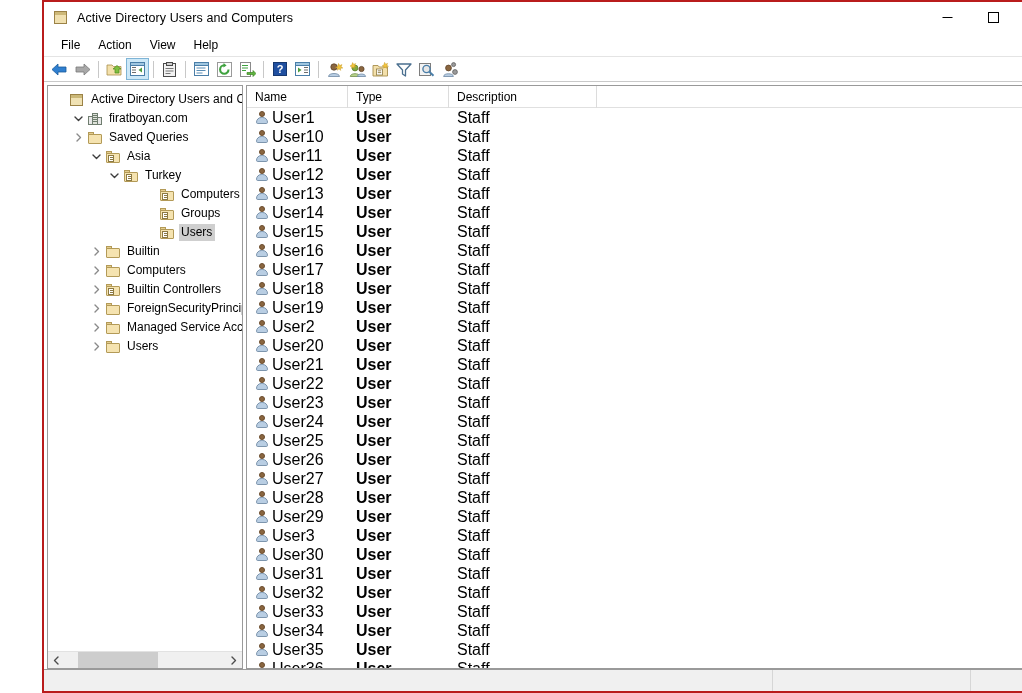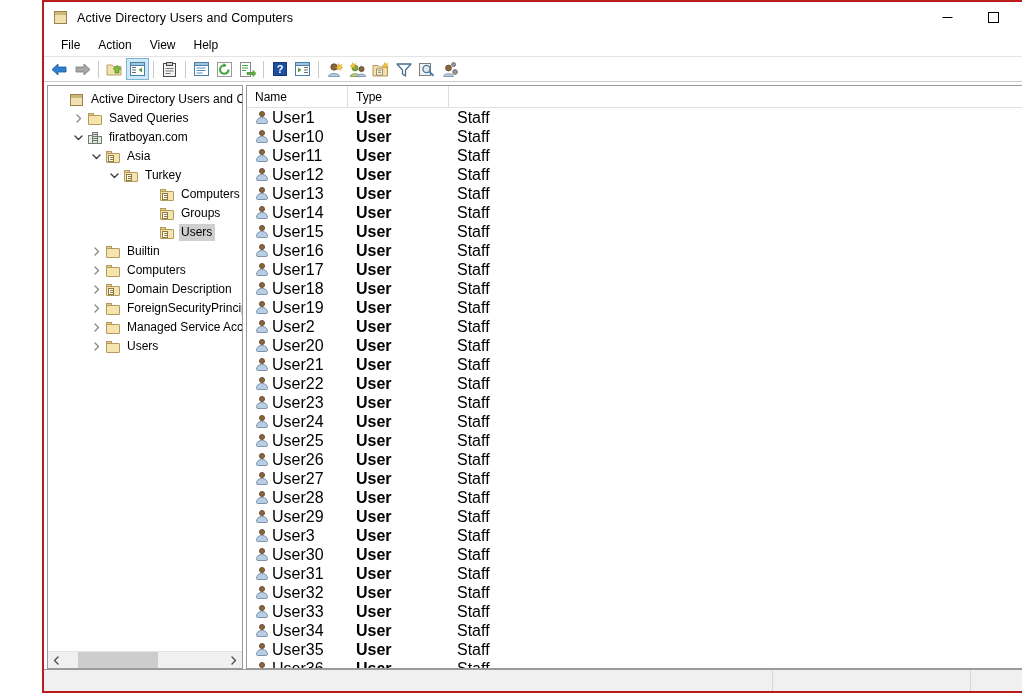--- a/index.html
+++ b/index.html
@@ -628,42 +628,42 @@
             <span class="tw"></span>
             <div class="ticon ic-console">
               <div class="c-body"></div>
               <div class="c-bar"></div>
             </div>
             <span class="tlabel">Active Directory Users and Com</span>
           </div>
           <div class="tnode" style="padding-left: 22px;">
             <span class="tw">
               <svg class="chev" viewBox="0 0 9 9">
-                <path d="M3 1 L6.5 4.5 L3 8" fill="none" stroke="#8a8a8a" stroke-width="1.4" stroke-linecap="round" stroke-linejoin="round"></path>
-              </svg>
-            </span>
-            <div class="ticon ic-folder">
-              <div class="f-tab"></div>
-              <div class="f-body"></div>
-            </div>
-            <span class="tlabel">Saved Queries</span>
-          </div>
-          <div class="tnode" style="padding-left: 22px;">
-            <span class="tw">
-              <svg class="chev" viewBox="0 0 9 9">
                 <path d="M1 3 L4.5 6.5 L8 3" fill="none" stroke="#3d3d3d" stroke-width="1.4" stroke-linecap="round" stroke-linejoin="round"></path>
               </svg>
             </span>
             <div class="ticon ic-domain">
               <div class="d-b1"></div>
               <div class="d-b3"></div>
               <div class="d-b2"></div>
               <div class="d-dots"></div>
             </div>
             <span class="tlabel">firatboyan.com</span>
+          </div>
+          <div class="tnode" style="padding-left: 22px;">
+            <span class="tw">
+              <svg class="chev" viewBox="0 0 9 9">
+                <path d="M3 1 L6.5 4.5 L3 8" fill="none" stroke="#8a8a8a" stroke-width="1.4" stroke-linecap="round" stroke-linejoin="round"></path>
+              </svg>
+            </span>
+            <div class="ticon ic-folder">
+              <div class="f-tab"></div>
+              <div class="f-body"></div>
+            </div>
+            <span class="tlabel">Saved Queries</span>
           </div>
           <div class="tnode" style="padding-left: 40px; align-items: center;">
             <span class="tw">
               <svg class="chev" viewBox="0 0 9 9">
                 <path d="M1 3 L4.5 6.5 L8 3" fill="none" stroke="#3d3d3d" stroke-width="1.4" stroke-linecap="round" stroke-linejoin="round"></path>
               </svg>
             </span>
             <div class="ticon ic-folder ic-ou">
               <div class="f-tab"></div>
               <div class="f-body"></div>
@@ -739,21 +739,21 @@
             <span class="tw">
               <svg class="chev" viewBox="0 0 9 9">
                 <path d="M3 1 L6.5 4.5 L3 8" fill="none" stroke="#8a8a8a" stroke-width="1.4" stroke-linecap="round" stroke-linejoin="round"></path>
               </svg>
             </span>
             <div class="ticon ic-folder ic-ou">
               <div class="f-tab"></div>
               <div class="f-body"></div>
               <div class="o-mark"></div>
             </div>
-            <span class="tlabel">Domain Description</span>
+            <span class="tlabel">Builtin Controllers</span>
           </div>
           <div class="tnode" style="padding-left: 40px;">
             <span class="tw">
               <svg class="chev" viewBox="0 0 9 9">
                 <path d="M3 1 L6.5 4.5 L3 8" fill="none" stroke="#8a8a8a" stroke-width="1.4" stroke-linecap="round" stroke-linejoin="round"></path>
               </svg>
             </span>
             <div class="ticon ic-folder">
               <div class="f-tab"></div>
               <div class="f-body"></div>
@@ -803,20 +803,21 @@
       </div>
     </div>
 
     <div class="listpane">
       <div class="lp-inner">
         <div class="lp-cols">
 
           <div class="colhead">
             <div class="colcell col-name">Name</div>
             <div class="colcell col-type">Type</div>
+            <div class="colcell col-desc">Description</div>
             <div class="colcell col-rest"></div>
           </div>
 
           <div class="rows" id="list-rows">
               <div class="row">
                 <div class="cell cell-name">
                   <span class="usericon">
                     <span class="u-body"></span>
                     <span class="u-head"></span>
                   </span>

